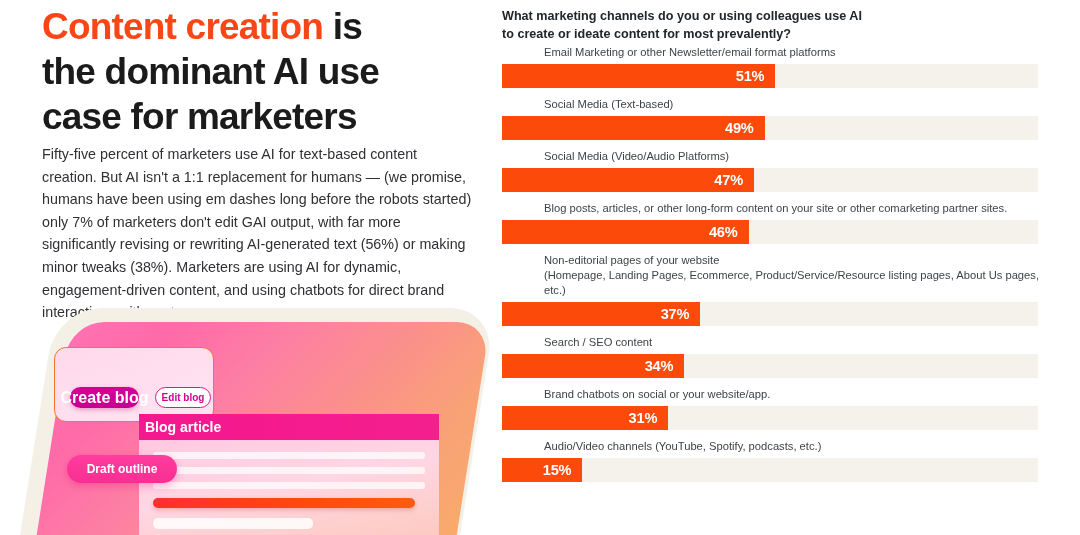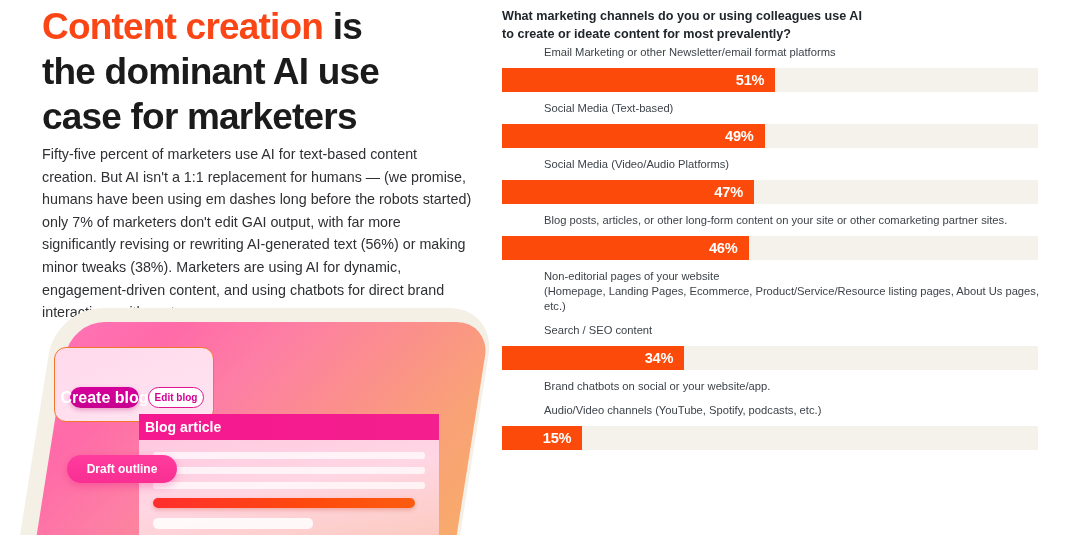--- a/index.html
+++ b/index.html
@@ -59,21 +59,21 @@
     position: absolute; display: flex; align-items: center; justify-content: center;
     border-radius: 999px; white-space: nowrap;
   }
   .chip-create-blog {
     left: 36px; top: 65px; width: 69px; height: 21px;
     background: linear-gradient(180deg,#d4009a 0%,#c70090 100%);
     color: #fff; font-size: 16px; font-weight: 700;
     box-shadow: 0 2px 5px rgba(180,0,110,.3);
   }
   .chip-edit-blog {
-    left: 114px; top: 65px; width: 56px; height: 21px;
+    left: 121px; top: 65px; width: 56px; height: 21px;
     background: #ffffff; border: 1.5px solid #e0148f;
     color: #d4008f; font-size: 10px; font-weight: 700;
   }
   .chip-draft-outline {
     left: 33px; top: 133px; width: 110px; height: 28px;
     background: linear-gradient(180deg,#ff3d9e 0%,#f92e93 100%);
     color: #fff; font-size: 12px; font-weight: 700;
     box-shadow: 0 3px 8px rgba(230,0,120,.28);
   }
 
@@ -108,21 +108,20 @@
   }
   .chart-rows { position: absolute; left: 7px; top: 45px; width: 543px; }
   .row { margin-bottom: 9px; }
   .row-label {
     font-size: 11.2px; line-height: 15px; color: #3d4349;
     margin-bottom: 4px; white-space: pre-line; margin-left: 42px;
   }
   .track {
     position: relative; width: 536px; height: 24px;
     background: #f5f2ec;
-    margin-top: 8px;
   }
   .bar {
     position: absolute; left: 0; top: 0; height: 24px;
     background: #fc4a0a;
     display: flex; align-items: center; justify-content: flex-end;
   }
   .bar-value {
     color: #ffffff; font-size: 14.6px; font-weight: 700;
     padding-right: 11px; letter-spacing: -0.2px;
   }
@@ -201,31 +200,41 @@
           <div class="row-label">Blog posts, articles, or other long-form content on your site or other comarketing partner sites.</div>
           <div class="track" style="background: rgb(245, 242, 236);">
             <div class="bar" style="width: 46%; background: rgb(252, 74, 10);">
               <span class="bar-value">46%</span>
             </div>
           </div>
         </div>
         <div class="row">
           <div class="row-label">Non-editorial pages of your website
 (Homepage, Landing Pages, Ecommerce, Product/Service/Resource listing pages, About Us pages, etc.)</div>
+          <div class="track" style="background: rgb(245, 242, 236);">
+            <div class="bar" style="width: 37%; background: rgb(252, 74, 10);">
+              <span class="bar-value">37%</span>
+            </div>
+          </div>
         </div>
         <div class="row">
           <div class="row-label">Search / SEO content</div>
           <div class="track" style="background: rgb(245, 242, 236);">
             <div class="bar" style="width: 34%; background: rgb(252, 74, 10);">
               <span class="bar-value">34%</span>
             </div>
           </div>
         </div>
         <div class="row">
           <div class="row-label">Brand chatbots on social or your website/app.</div>
+          <div class="track" style="background: rgb(245, 242, 236);">
+            <div class="bar" style="width: 31%; background: rgb(252, 74, 10);">
+              <span class="bar-value">31%</span>
+            </div>
+          </div>
         </div>
         <div class="row">
           <div class="row-label">Audio/Video channels (YouTube, Spotify, podcasts, etc.)</div>
           <div class="track" style="background: rgb(245, 242, 236); text-align: center;">
             <div class="bar" style="width: 15%; background: rgb(252, 74, 10);">
               <span class="bar-value">15%</span>
             </div>
           </div>
         </div>
       </div>

